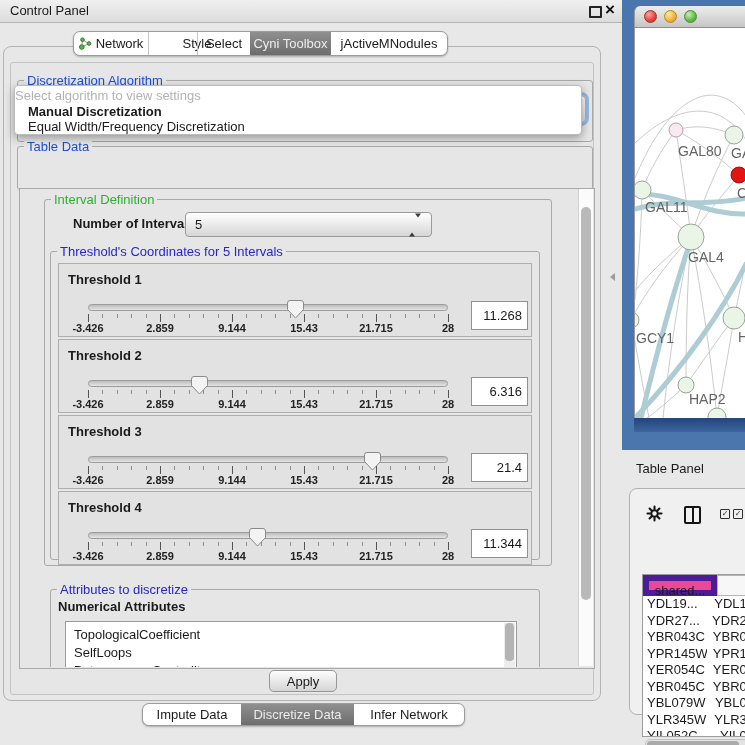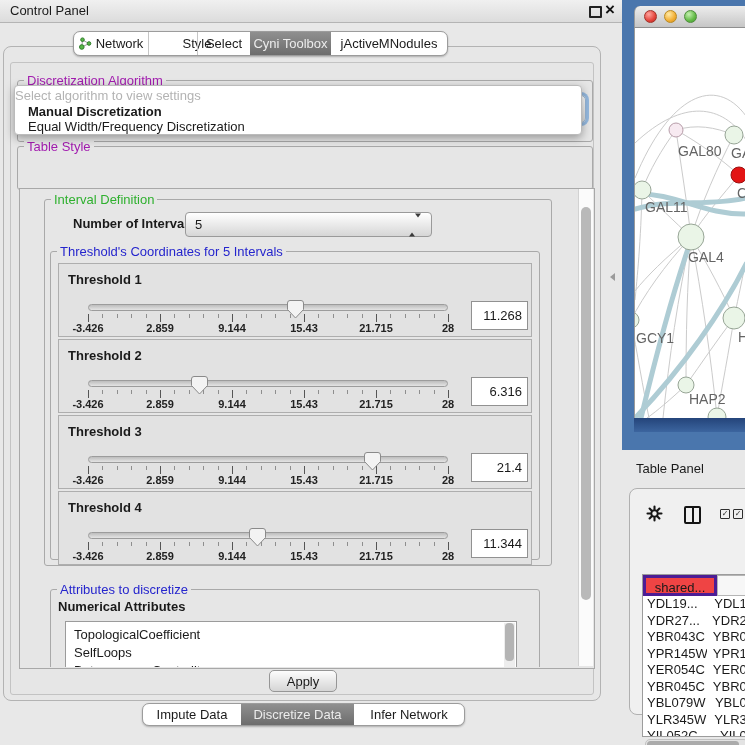--- a/index.html
+++ b/index.html
@@ -22,21 +22,21 @@
   #top-tabs{left:73px;top:31px;height:23px}
   #bottom-tabs{left:142px;top:703px;height:21px}
   .seg{display:flex;align-items:center;justify-content:center;gap:4px;height:100%;box-sizing:border-box;white-space:nowrap;cursor:default}
   .seg+.seg{border-left:1px solid #c6c6c6}
   .seg.sel{background:linear-gradient(#8f8f8f,#6d6d6d);color:#ececec;border-left:none}
   .seg.sel+.seg{border-left:none}
 
   
   .grp{position:absolute;border:1px solid #a9a9a9;border-radius:3px}
   .grp-title{position:absolute;top:-8px;left:6px;background:#e6e6e6;padding:0 3px;line-height:15px;white-space:nowrap}
-  .green{color:#2eb02e}.blue{color:#2525cd}.dark{color:#a21caf}
+  .green{color:#2eb02e}.blue{color:#2525cd}.dark{color:#1d4ed8}
 
   #alg-grp{left:17px;top:80px;width:574px;height:60px}
   #alg-combo{left:24px;top:95px;width:560px;height:26px;border:1px solid #98b8d8;border-radius:5px;
              background:linear-gradient(#ffffff,#dadada);box-shadow:0 0 0 3px rgba(106,162,220,.65)}
   #td-grp{left:17px;top:146px;width:574px;height:42px}
   #td-combo{left:26px;top:156px;width:560px;height:24px;border:1px solid #9a9a9a;border-radius:12px;background:linear-gradient(#ffffff,#d6d6d6)}
   .combo-text{position:absolute;left:12px;top:0;line-height:24px;white-space:nowrap}
   .spinner{position:absolute;right:10px;top:50%;transform:translateY(-50%)}
   .arru{width:0;height:0;border-left:3.5px solid transparent;border-right:3.5px solid transparent;border-bottom:4.5px solid #3a3a3a;margin-bottom:2px}
   .arrd{width:0;height:0;border-left:3.5px solid transparent;border-right:3.5px solid transparent;border-top:4.5px solid #3a3a3a}
@@ -100,21 +100,21 @@
   #tp-section{left:622px;top:450px;width:123px;height:295px;background:#e8e8e8}
   #tp-title{position:absolute;left:14px;top:11px}
   #tp-box{position:absolute;left:7px;top:38px;width:120px;height:227px;background:#f0f0f0;border:1px solid #b0b0b0;border-radius:8px 0 0 8px;box-sizing:border-box}
   #gear-btn{position:absolute;left:16px;top:16px}
   #split-btn{position:absolute;left:54px;top:17px;width:13px;height:14px;border:2px solid #141414;border-radius:2px}
   #split-btn div{position:absolute;left:50%;top:0;width:2px;height:100%;background:#141414;transform:translateX(-50%)}
   .chk{position:absolute;top:20px;width:8px;height:8px;border:1.5px solid #2e2e2e;border-radius:1px;font-size:8px;line-height:8px;text-align:center;color:#2e2e2e}
   #chk1{left:90px}#chk2{left:103px}
   #tframe{position:absolute;left:12px;top:85px;width:111px;height:163px;background:#fff;border:1px solid #9c9c9c;border-right:none;box-sizing:border-box;overflow:hidden}
   .hcell{position:absolute;top:0;height:21px;box-sizing:border-box;line-height:19px}
-  #hc1{left:0;width:74px;background:#ef4444;border:3px solid #4c1d95;text-align:center}
+  #hc1{left:0;width:74px;background:#ec4899;border:6px solid #4c1d95;text-align:center}
   #hc2{left:74px;width:66px;background:#f7f7f7;border:1px solid #b5b5b5;border-right:none;padding-left:27px}
   #trows{position:absolute;left:0;top:21px;width:111px;height:141px;overflow:hidden;background:#fff}
   .trow{display:flex;height:16.5px;line-height:16.5px}
   .tc1{width:70px;padding-left:4px;overflow:hidden;white-space:nowrap}
   .tc2{padding-left:6px;white-space:nowrap}
   #hscroll{position:absolute;left:15px;top:250px;width:104px;height:11px;background:#e3e3e3;border:1px solid #c2c2c2;border-radius:5px;box-sizing:border-box}
   #hthumb{position:absolute;left:1px;top:1px;width:92px;height:7px;background:#ababab;border-radius:4px}
 </style>
 </head>
 <body>
@@ -161,21 +161,21 @@
     <span class="spinner"><span class="arru"></span><span class="arrd"></span></span>
   </div>
 
   <div class="abs" id="popup">
     <div class="pp-prompt">Select algorithm to view settings</div>
     <div class="pp-opt bold">Manual Discretization</div>
     <div class="pp-opt">Equal Width/Frequency Discretization</div>
   </div>
 
   <div class="grp" id="td-grp">
-    <span class="grp-title dark">Table Style</span>
+    <span class="grp-title dark">Table Data</span>
   </div>
 
   <div class="abs" id="scrollframe"></div>
   <div class="abs" id="clip">
 
     <div class="grp" id="int-grp">
       <span class="grp-title green">Interval Definition</span>
     </div>
     <span class="abs" id="noi-label">Number of Intervals</span>
     <div class="abs" id="noi-combo">

